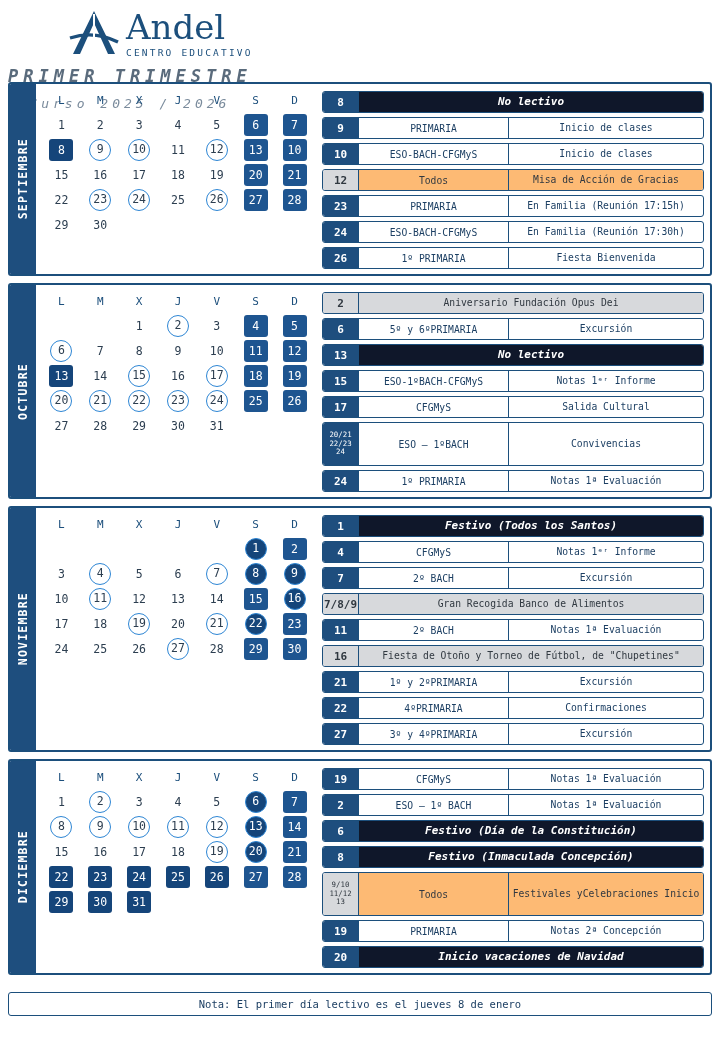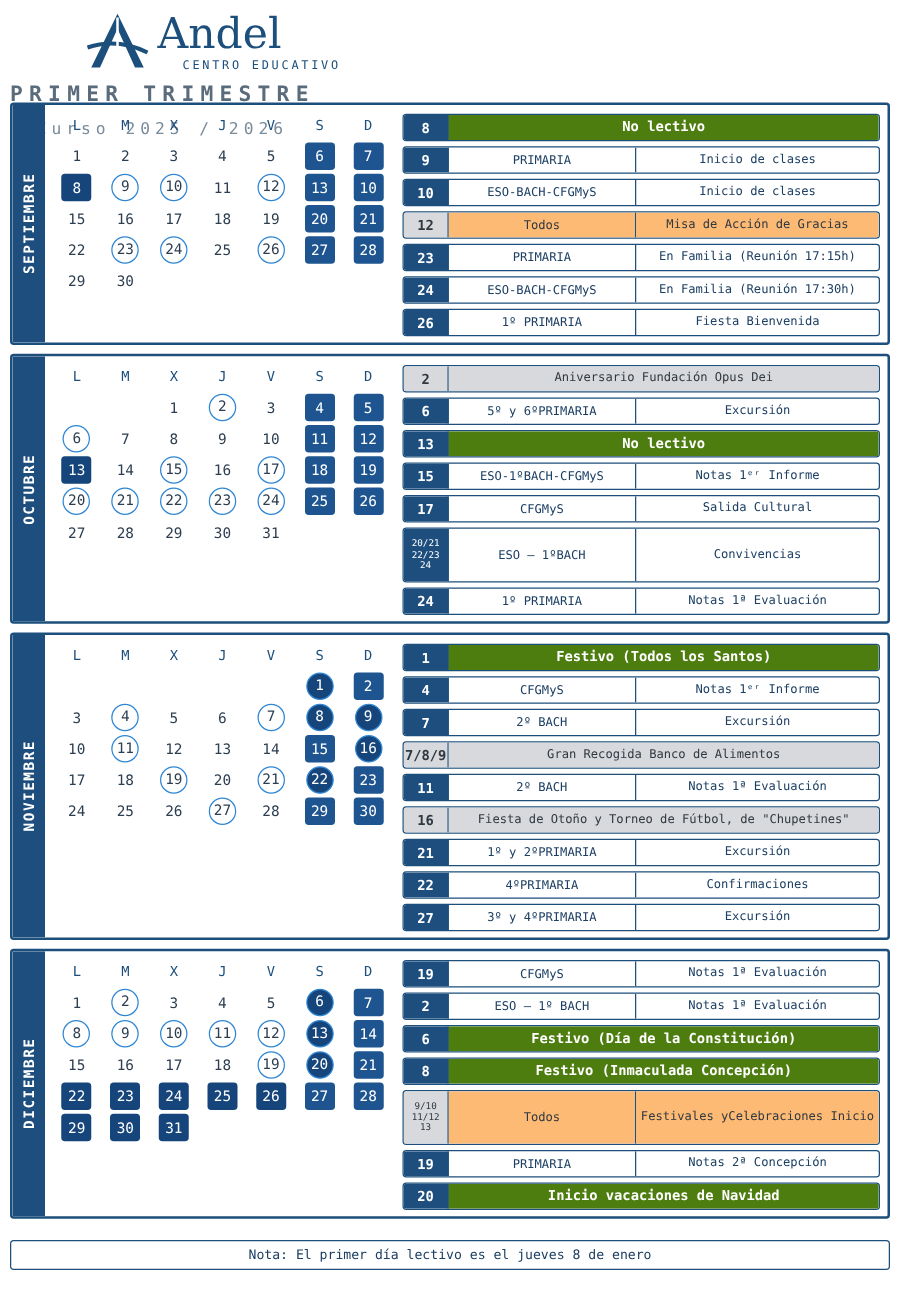--- a/index.html
+++ b/index.html
@@ -15,23 +15,23 @@
   .header { display: flex; align-items: flex-start; height: 82px; padding-top: 8px; flex-direction: column; }
   .logo-block { display: flex; align-items: center; width: 300px; padding-left: 60px; }
   .logo-mark { width: 52px; height: 52px; position: relative; flex: 0 0 auto; }
   .logo-text { margin-left: 6px; }
   .logo-name {
     font-family: "DejaVu Serif", "Liberation Serif", serif;
     font-size: 34px; color: #1c4f7c; letter-spacing: 0px; line-height: 1;
   }
   .logo-sub {
     font-size: 9.5px; color: #1c4f7c; letter-spacing: 2.2px;
-    margin-top: 3px; text-align: left; margin-left: 20px;
-  }
-  .title-block { flex: 1; text-align: center; padding-top: 6px; }
+    margin-top: 3px; text-align: left;
+  }
+  .title-block { flex: 1; text-align: center; padding-top: 6px; font-style: italic; }
   .title-main {
     font-size: 17px; color: #5a6b7c; letter-spacing: 5px; font-weight: bold;
   }
   .title-sub {
     font-size: 13px; color: #7a8b9c; letter-spacing: 4px; margin-top: 10px;
   }
 
   
   .month-block {
     border: 2px solid #1c4f7c;
@@ -101,21 +101,21 @@
     flex: 0 0 150px; font-size: 9.7px; color: #1c3f63;
     display: flex; align-items: center; justify-content: center;
     border-right: 1.4px solid #1c4f7c; text-align: center; padding: 0 2px;
   }
   .ev-what {
     flex: 1; font-size: 9.7px; color: #1c3f63;
     display: flex; align-items: center; justify-content: center;
     text-align: center; padding: 0 3px; line-height: 1.15;
   }
   .ev.full .ev-what {
-    background: #4d7c0f; color: #fff; font-weight: bold; font-size: 11px;
+    background: #0f172a; color: #fff; font-weight: bold; font-size: 11px; font-style: italic;
   }
   .ev.grey .ev-who, .ev.grey .ev-what { background: #fdba74; color: #303840; }
   .ev.grey .ev-date { background: #d7d9dc; color: #303840; }
   .ev.greyall .ev-date, .ev.greyall .ev-who, .ev.greyall .ev-what { background: #d7d9dc; color: #303840; }
 
   
   .note {
     margin-top: 17px;
     border: 1.6px solid #1c4f7c; border-radius: 3px;
     height: 24px; display: flex; align-items: center; justify-content: center;

